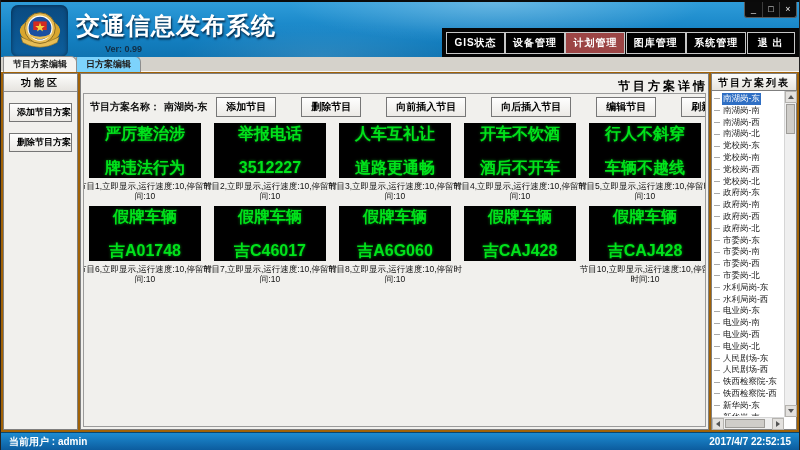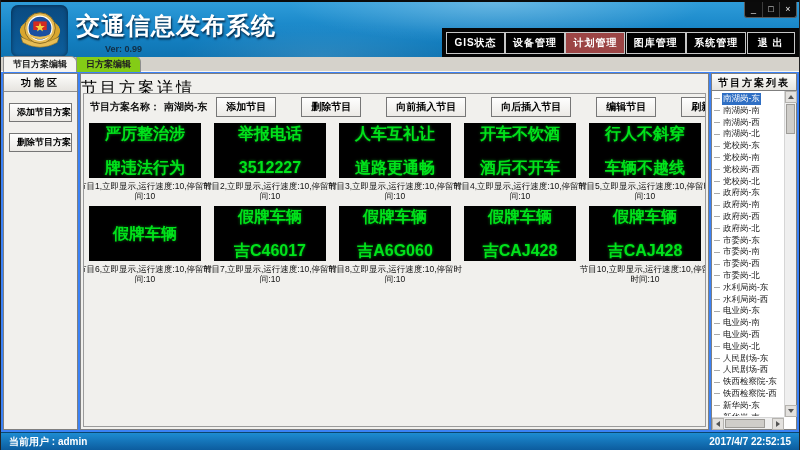--- a/index.html
+++ b/index.html
@@ -24,36 +24,36 @@
   .wc:first-child { border-left:none; }
   .nav-strip { position:absolute; right:0; bottom:0; width:357px; height:29px; background:#060606;
     display:flex; align-items:center; justify-content:space-evenly; padding:0 4px; }
   .nav-btn { background:#000; border:1px solid #c6c6c6; color:#fff; font-size:10px; font-weight:bold;
     font-family:inherit; padding:3px 7px; min-width:48px; cursor:pointer; letter-spacing:1px; }
   .nav-btn.active { background:#9c4545; }
 
   
   .tabbar { height:15px; flex:0 0 15px; background:#d5d2cb; display:flex; align-items:center; padding-left:2px; border-bottom:1px solid #f7f6f4; }
   .tab { font-size:9px; font-weight:bold; color:#222; padding:1px 9px 1px 9px; border:1px solid #8e8e8e; border-bottom:none;
-    background:#84cc16; border-radius:2px 6px 0 0; margin-right:-1px; cursor:pointer; }
+    background:#7dd3fc; border-radius:2px 6px 0 0; margin-right:-1px; cursor:pointer; }
   .tab.active { background:#f4f3f0; position:relative; z-index:2; }
 
   
-  .content { flex:1; display:flex; padding:1px 2px 2px 2px; gap:2px; background:#3b82f6; min-height:0; }
+  .content { flex:1; display:flex; padding:1px 2px 2px 2px; gap:2px; background:#a16207; min-height:0; }
 
   .left-panel { flex:0 0 75px; border:1px solid #7f7f7f; background:#f1f0ed; }
   .panel-title { height:18px; line-height:17px; text-align:center; font-size:10px; font-weight:bold; letter-spacing:3px;
     background:linear-gradient(180deg,#fdfdfc,#e6e4df); border-bottom:1px solid #8e8e8e; }
   .side-btn { display:block; margin:11px auto 0 auto; width:63px; height:19px; font-size:9px; padding:0; }
 
   .win-btn { background:linear-gradient(180deg,#fefefe,#eceae6); border:1px solid #767676; color:#000;
     font-family:inherit; font-weight:bold; cursor:pointer;text-align:right; }
 
   .main-panel { flex:1; border:1px solid #7f7f7f; background:#f1f0ed; position:relative; min-width:0; }
-  .group-title { text-align:left; font-size:16px; font-weight:normal; letter-spacing:3px; padding:4px 0 2px 0; }
+  .group-title { text-align:right; font-size:12px; font-weight:bold; letter-spacing:3px; padding:4px 0 2px 0; }
   .main-inner { position:absolute; left:2px; right:2px; top:19px; bottom:2px; border:1px solid #9b9b9b; background:#f1f0ed; overflow:hidden; }
   .toolbar { display:flex; align-items:center; height:26px; padding:0 8px 0 6px; gap:9px; }
   .plan-name { font-size:10px; font-weight:bold; color:#111; margin-right:auto; white-space:nowrap; }
   .plan-name .val { margin-left:4px; }
   .tb-btn { font-size:10px; height:20px; padding:0 9px; white-space:nowrap; }
 
   .program-grid { display:flex; flex-wrap:wrap; column-gap:13px; row-gap:5px; padding:3px 0 0 5px; }
   .program-cell { width:112px; }
   .led { height:55px; background:#000; display:flex; flex-direction:column; align-items:center; justify-content:center; gap:13px; cursor:pointer; }
   .led-line { color:#00e31b; font-size:16px; line-height:21px; font-weight:bold; white-space:nowrap; text-shadow:0 0 3px rgba(0,230,30,.55); }
@@ -182,20 +182,21 @@
             <div class="program-cell">
               <div class="led">
                 <div class="led-line">行人不斜穿</div>
                 <div class="led-line">车辆不越线</div>
               </div>
               <div class="caption">节目5,立即显示,运行速度:10,停留时间:10</div>
             </div>
             <div class="program-cell">
               <div class="led">
                 <div class="led-line">假牌车辆</div>
+                <div class="led-line">吉A01748</div>
               </div>
               <div class="caption">节目6,立即显示,运行速度:10,停留时间:10</div>
             </div>
             <div class="program-cell">
               <div class="led">
                 <div class="led-line">假牌车辆</div>
                 <div class="led-line">吉C46017</div>
               </div>
               <div class="caption">节目7,立即显示,运行速度:10,停留时间:10</div>
             </div>

